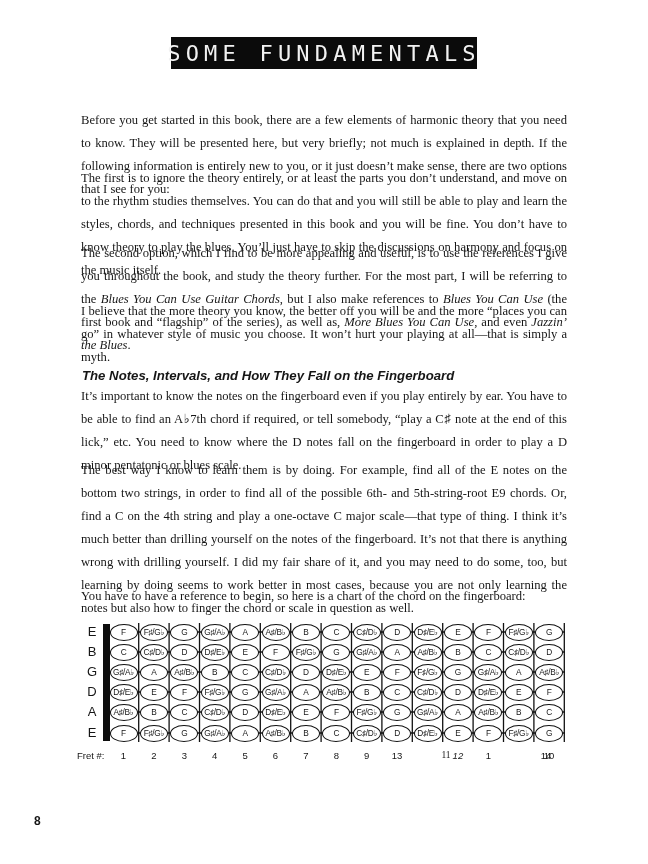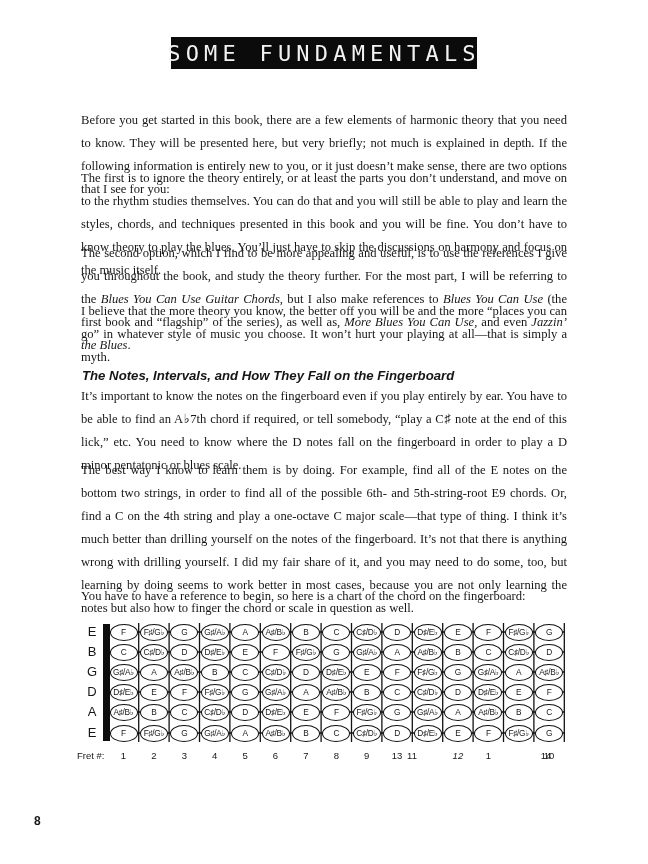--- a/index.html
+++ b/index.html
@@ -169,20 +169,20 @@
     <div class="fretnum" style="left: 123.5px;">1</div>
     <div class="fretnum" style="left: 153.9px;">2</div>
     <div class="fretnum" style="left: 184.3px;">3</div>
     <div class="fretnum" style="left: 214.7px;">4</div>
     <div class="fretnum" style="left: 245.1px;">5</div>
     <div class="fretnum" style="left: 275.5px;">6</div>
     <div class="fretnum" style="left: 305.9px;">7</div>
     <div class="fretnum" style="left: 336.3px;">8</div>
     <div class="fretnum" style="left: 366.7px;">9</div>
     <div class="fretnum" style="left: 397.1px;">13</div>
-    <div class="fretnum" style="left: 412px;">11</div>
+    <div class="fretnum" style="left: 446px; font-family: Liberation Serif, serif;">11</div>
     <div class="fretnum" style="left: 457.9px; font-style: italic;">12</div>
     <div class="fretnum" style="left: 488.3px;">1</div>
     <div class="fretnum" style="left: 546px;">14</div>
     <div class="fretnum" style="left: 549.1px;">10</div>
   </div>
 
 <div class="pagenum">8</div>
 
 </body></html>

